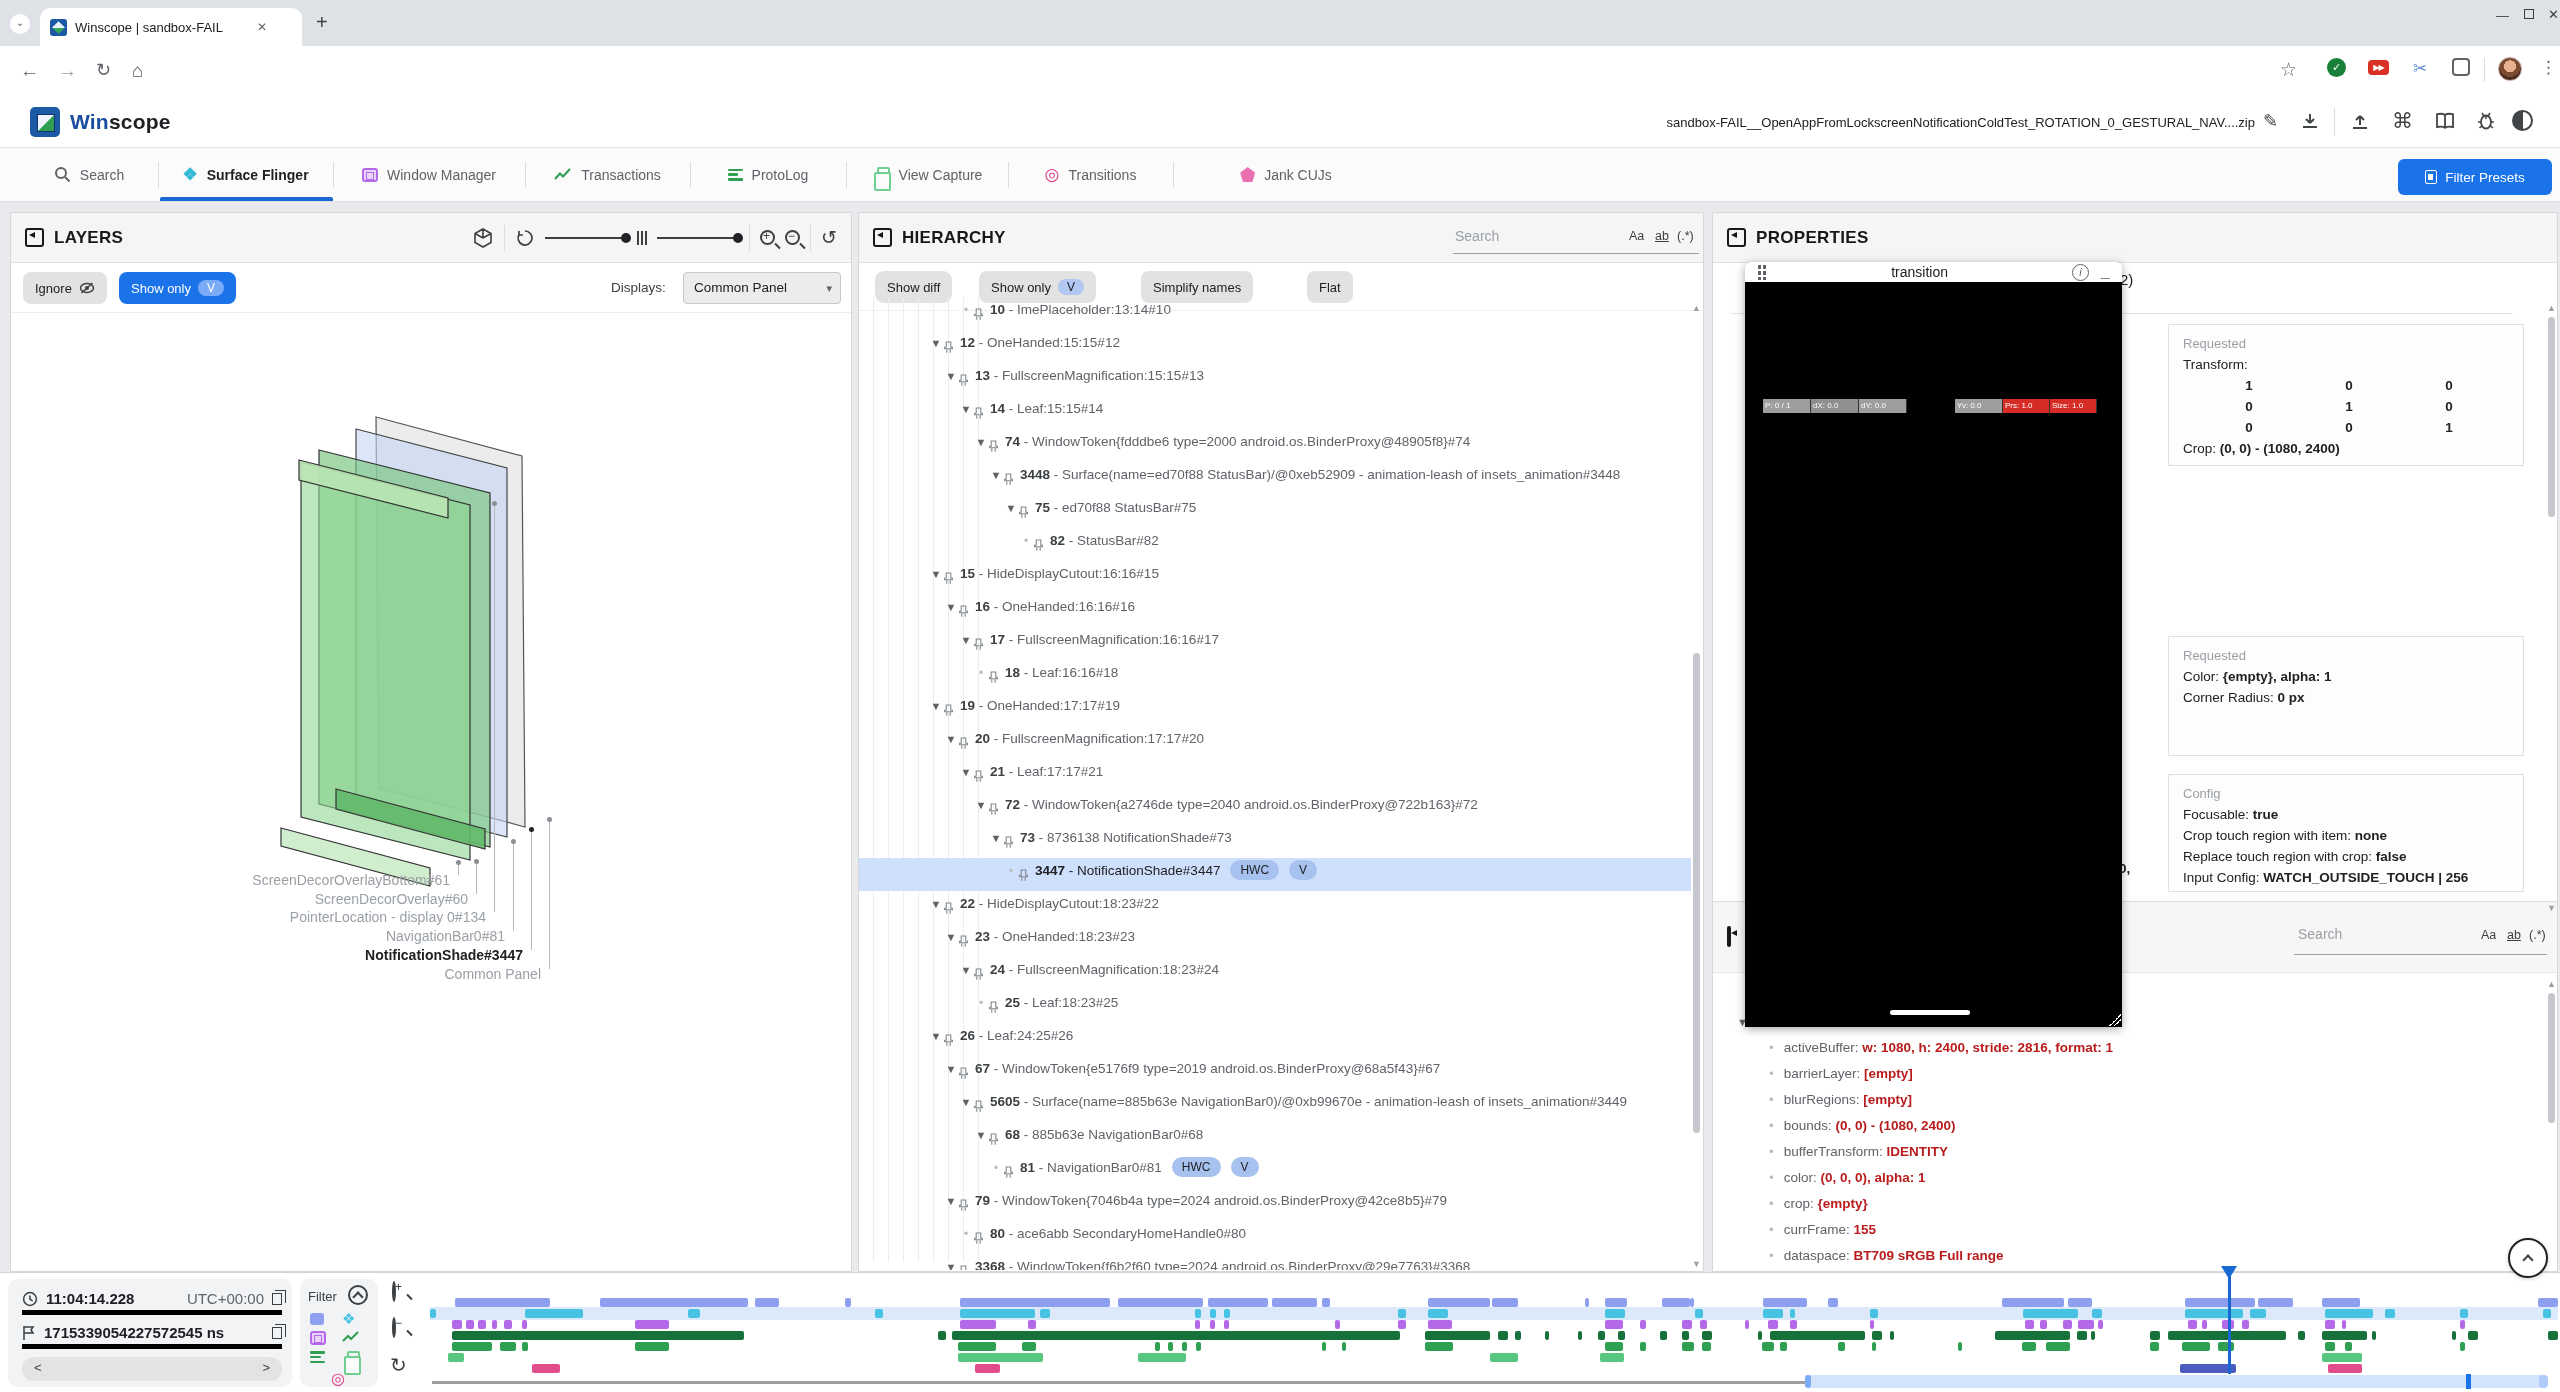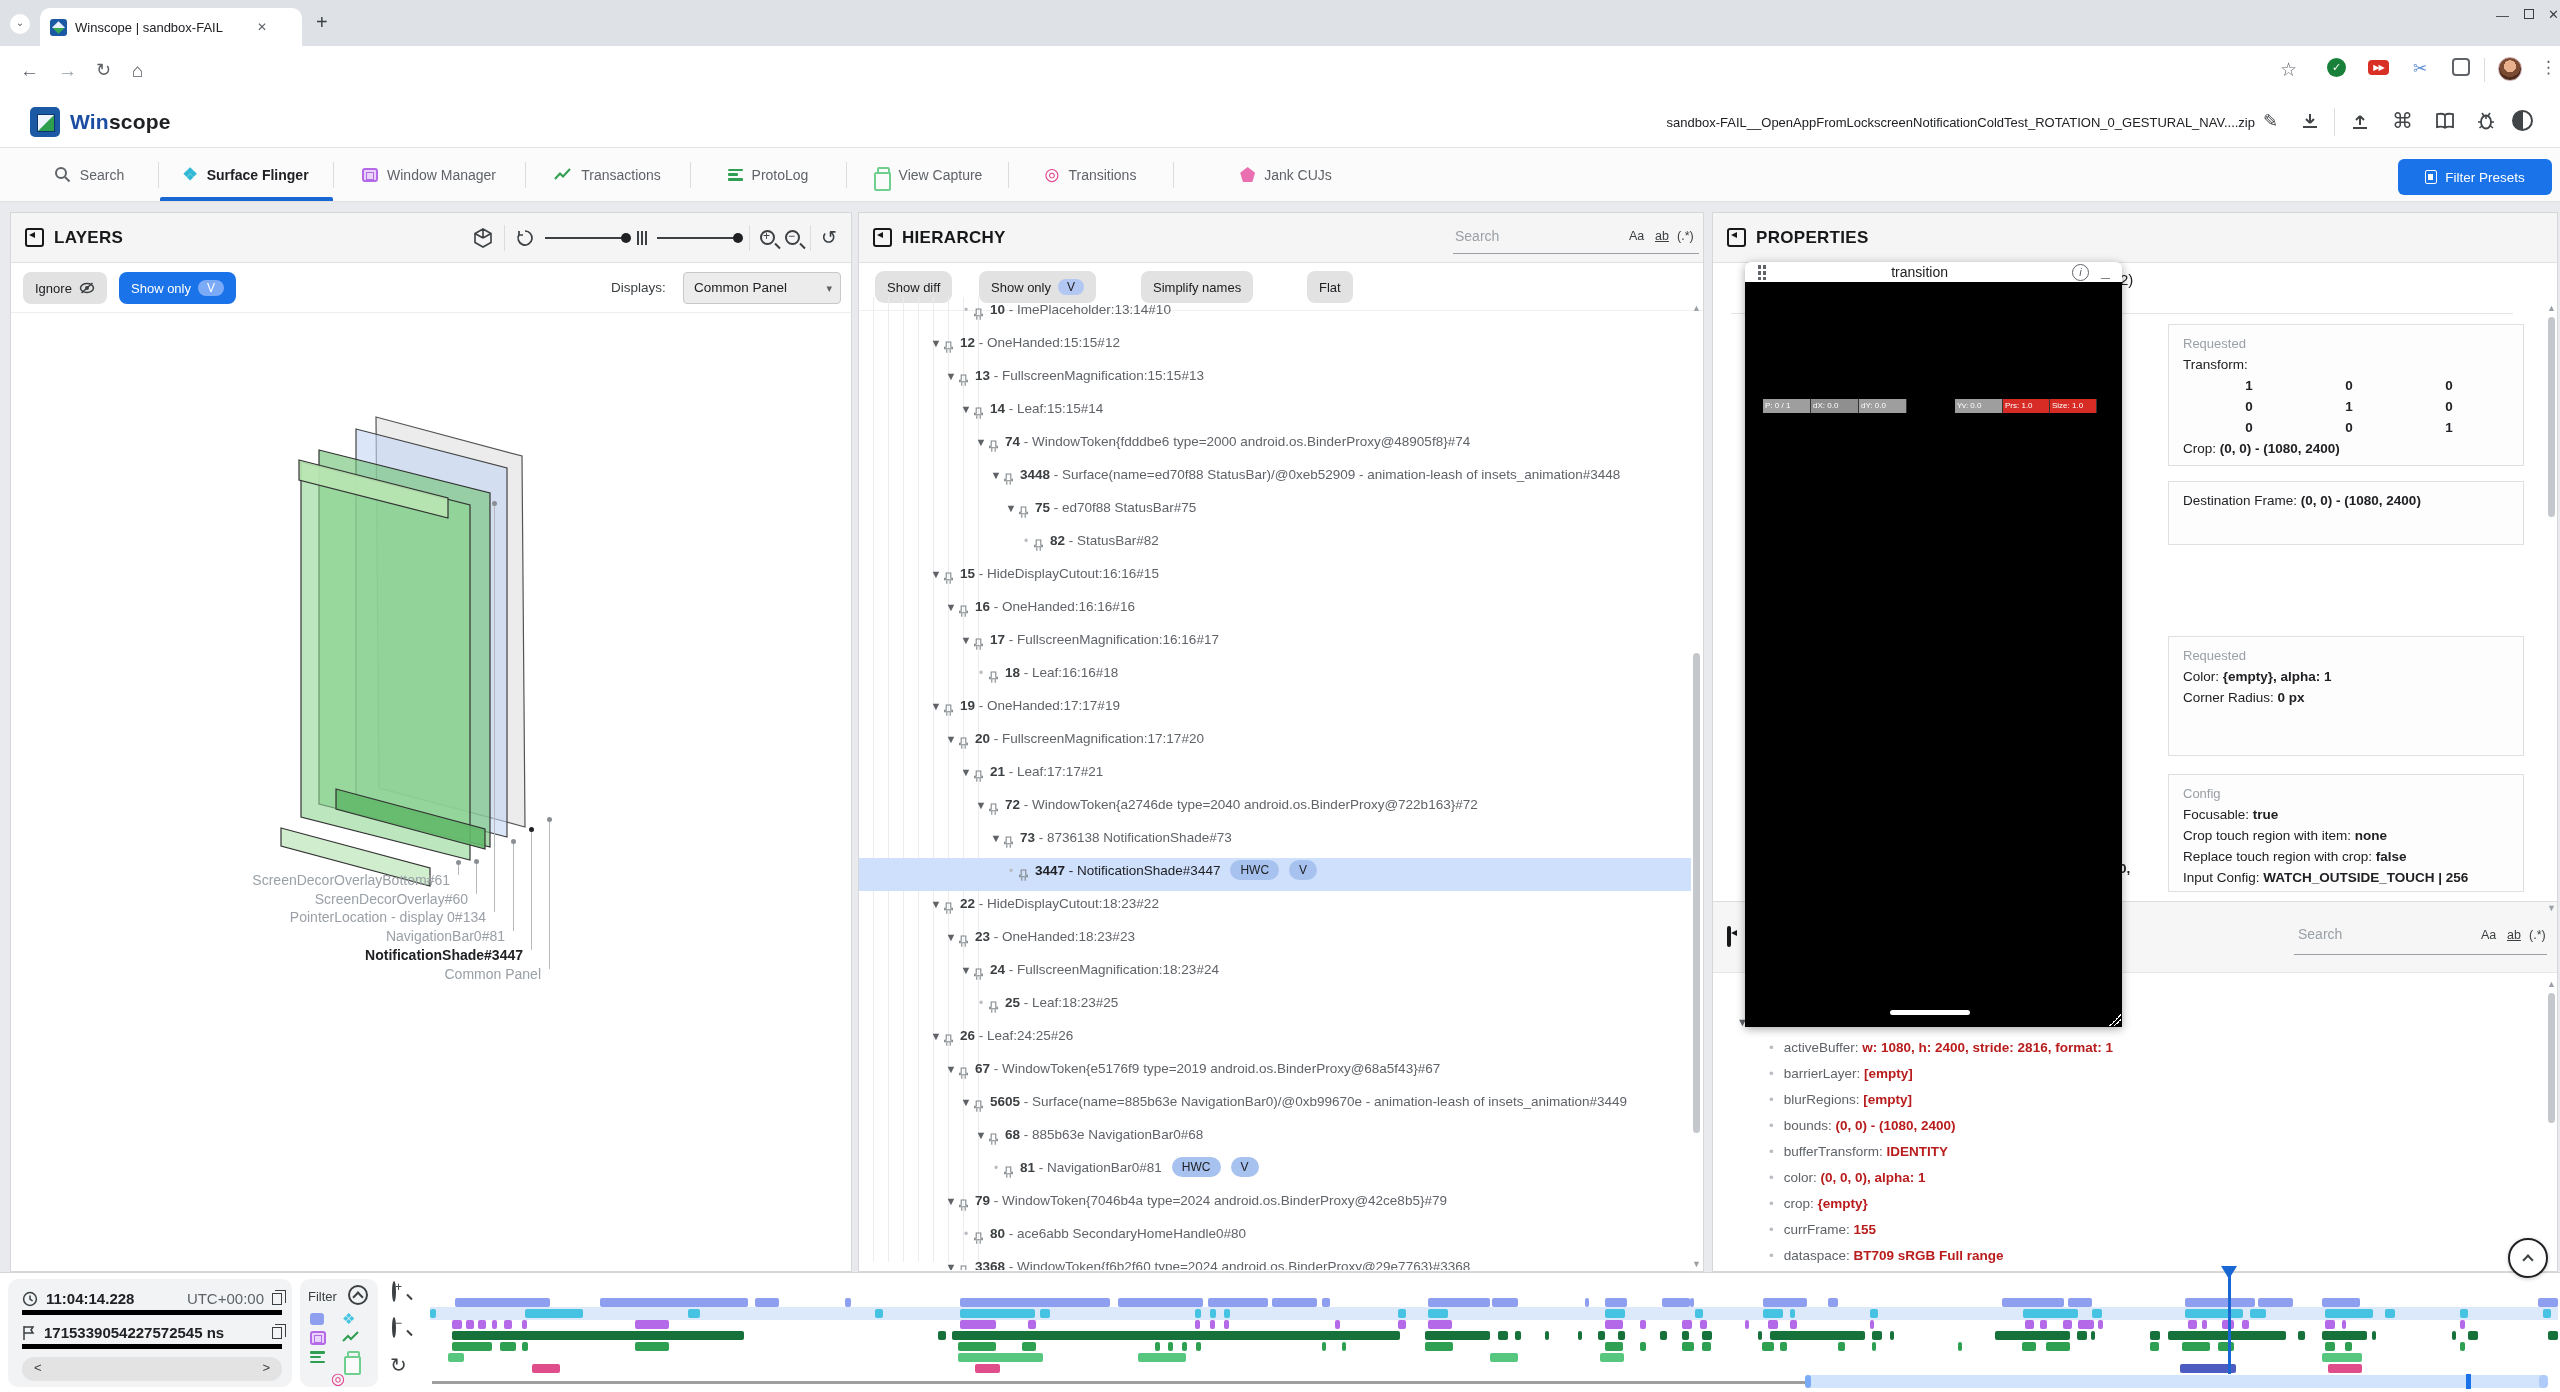--- a/index.html
+++ b/index.html
@@ -623,23 +623,20 @@
             <span>0</span>
             <span>0</span>
             <span>0</span>
             <span>1</span>
             <span>0</span>
             <span>0</span>
             <span>0</span>
             <span>1</span>
           </div>
         <div><span>Crop:</span> <span class="v">(0, 0) - (1080, 2400)</span></div>
-      </div>
-      <div class="prop-card" style="left:455px;top:218px;width:356px;height:64px;">
-        <div><span>Destination Frame:</span> <span class="v">(0, 0) - (1080, 2400)</span></div>
       </div>
       <div class="prop-card" style="left:455px;top:373px;width:356px;height:120px;">
           <div class="card-label">Requested</div>
           <div>Color: <span class="v">{empty}, alpha: 1</span></div>
           <div>Corner Radius: <span class="v">0 px</span></div>
         </div>
       <div class="prop-card" style="left:455px;top:511px;width:356px;height:118px;">
           <div class="card-label">Config</div>
           <div>Focusable: <span class="v">true</span></div>
           <div>Crop touch region with item: <span class="v">none</span></div>

